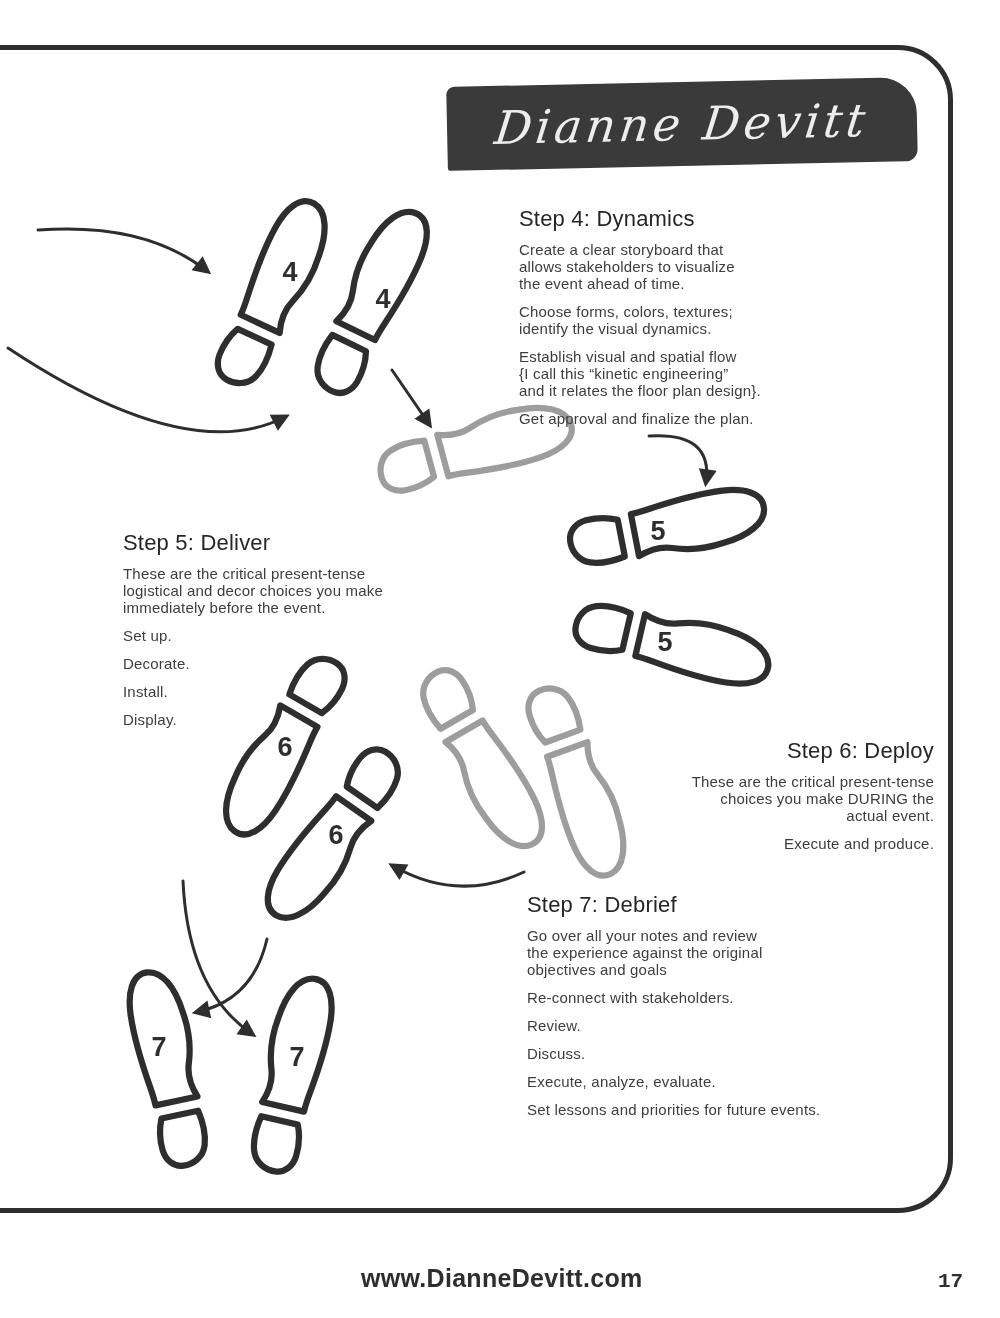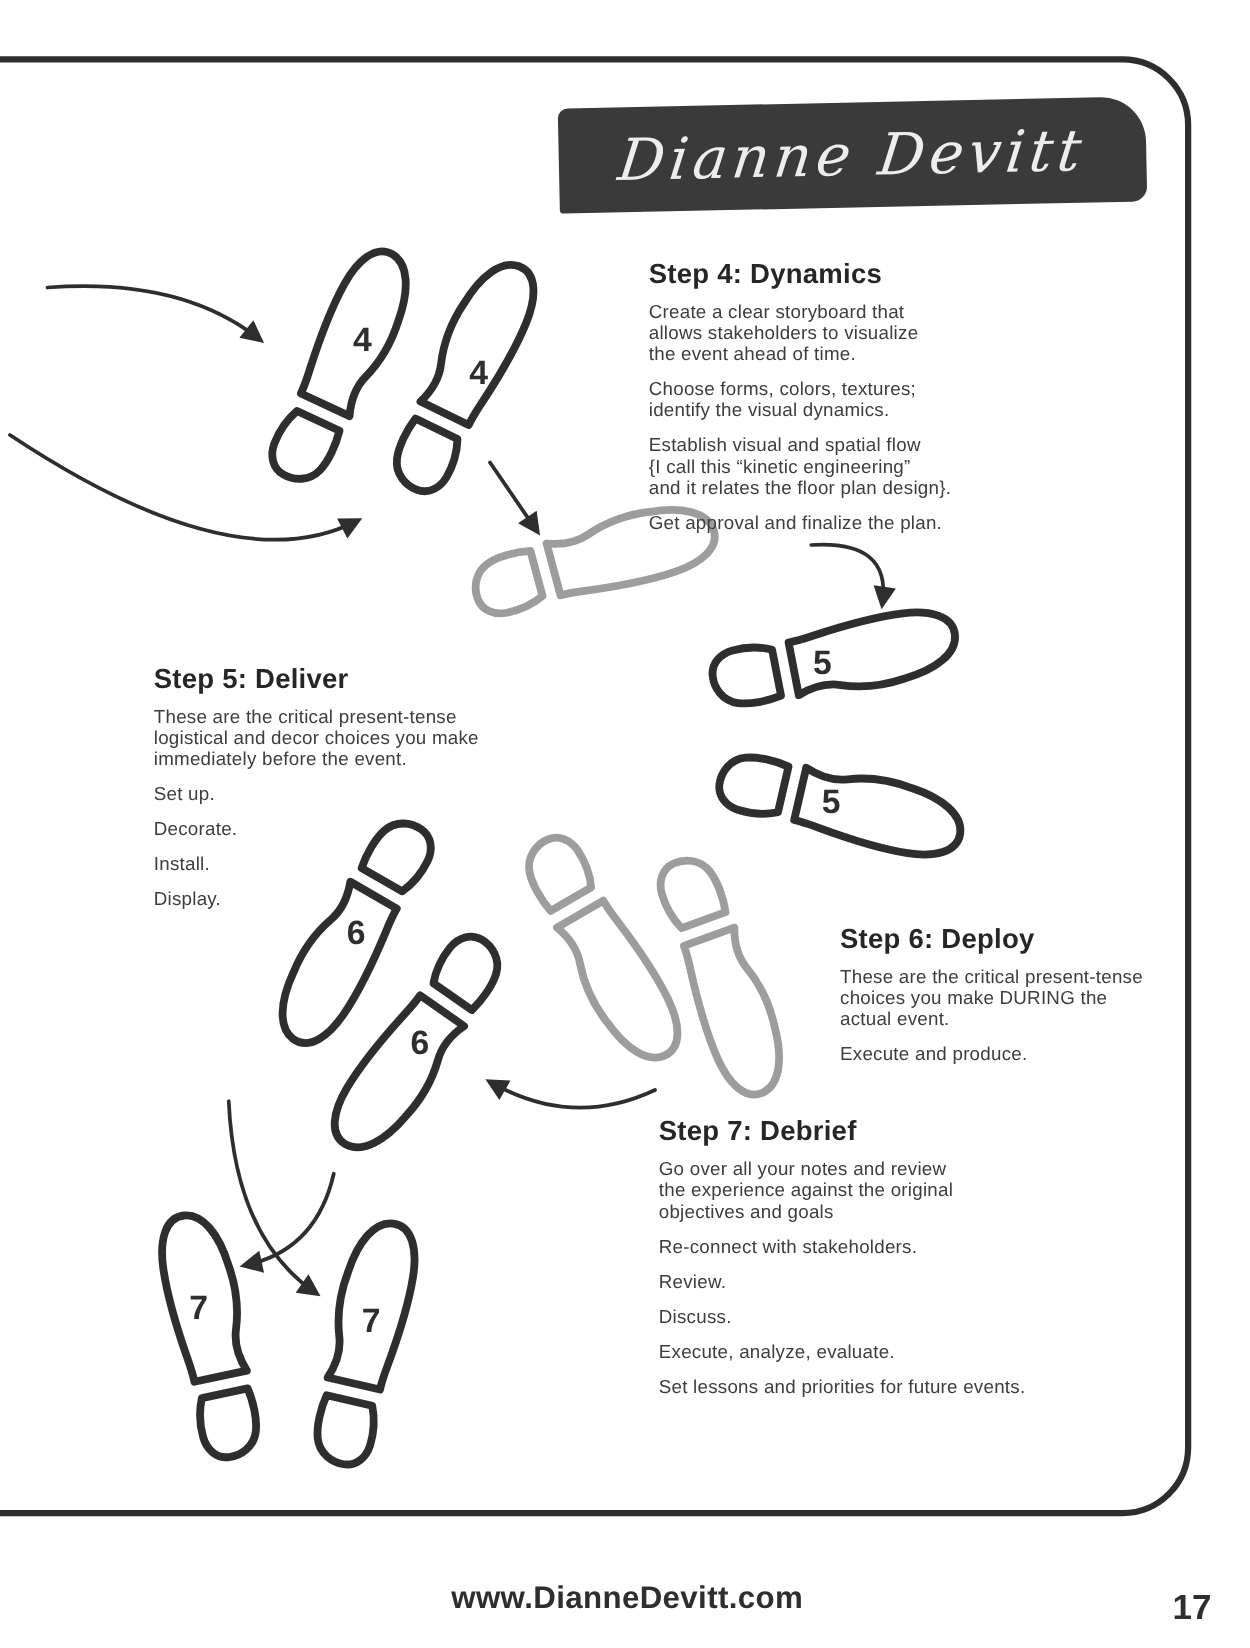--- a/index.html
+++ b/index.html
@@ -20,44 +20,44 @@
     transform:rotate(-1.2deg);
     display:flex;align-items:center;justify-content:center;
   }
   .banner .script{
     font-family:"DejaVu Serif",serif;font-style:italic;
     font-size:46px;color:var(--banner-text,#ededed);
     letter-spacing:4px;transform:skewX(-8deg);white-space:nowrap;
   }
   .step{position:absolute;color:var(--body,#3d3d3d);}
   .step h2{
-    font-size:22px;font-weight:700;color:var(--heading,#262626);
+    font-size:22px;font-weight:400;color:var(--heading,#262626);
     margin:0 0 10px 0;letter-spacing:0.2px;
   }
   .step p{
     font-size:15px;line-height:1.13;margin:0 0 11px 0;
     white-space:pre-line;letter-spacing:0.2px;
   }
   #step4{left:519px;top:206px;width:270px;}
   #step5{left:123px;top:530px;width:320px;}
-  #step6{left:672px;top:738px;width:262px;}
+  #step6{left:672px;top:738px;width:262px;text-align:right;}
   #step7{left:527px;top:892px;width:320px;}
   #diagram-svg{position:absolute;left:0;top:0;overflow:visible;}
   #diagram-svg *{overflow:visible;}
   .fp-num{
     position:absolute;transform:translate(-50%,-50%);
     font-size:27px;font-weight:600;color:var(--ink,#2e2e2e);
   }
   .footer-site{
     position:absolute;left:361px;top:1264px;
     font-size:25px;font-weight:700;color:var(--ink,#2b2b2b);letter-spacing:0.3px;
   }
   .page-num{
     position:absolute;left:938px;top:1270px;
-    font-size:28px;font-weight:700;color:var(--ink,#2b2b2b);
+    font-size:21px;font-weight:700;color:var(--ink,#2b2b2b);font-family:Liberation Mono, monospace;
   }
 </style>
 </head>
 <body style="--ink: #2e2e2e; --banner-bg: #3a3a3a; --banner-text: #ededed; --heading: #262626; --body: #3d3d3d;">
 
 <div class="page-frame"></div>
 
 <svg id="diagram-svg" width="1000" height="1318">
   <defs>
     <marker id="ah" viewBox="0 0 10 10" refX="7" refY="5" markerWidth="6" markerHeight="6" orient="auto-start-reverse">

